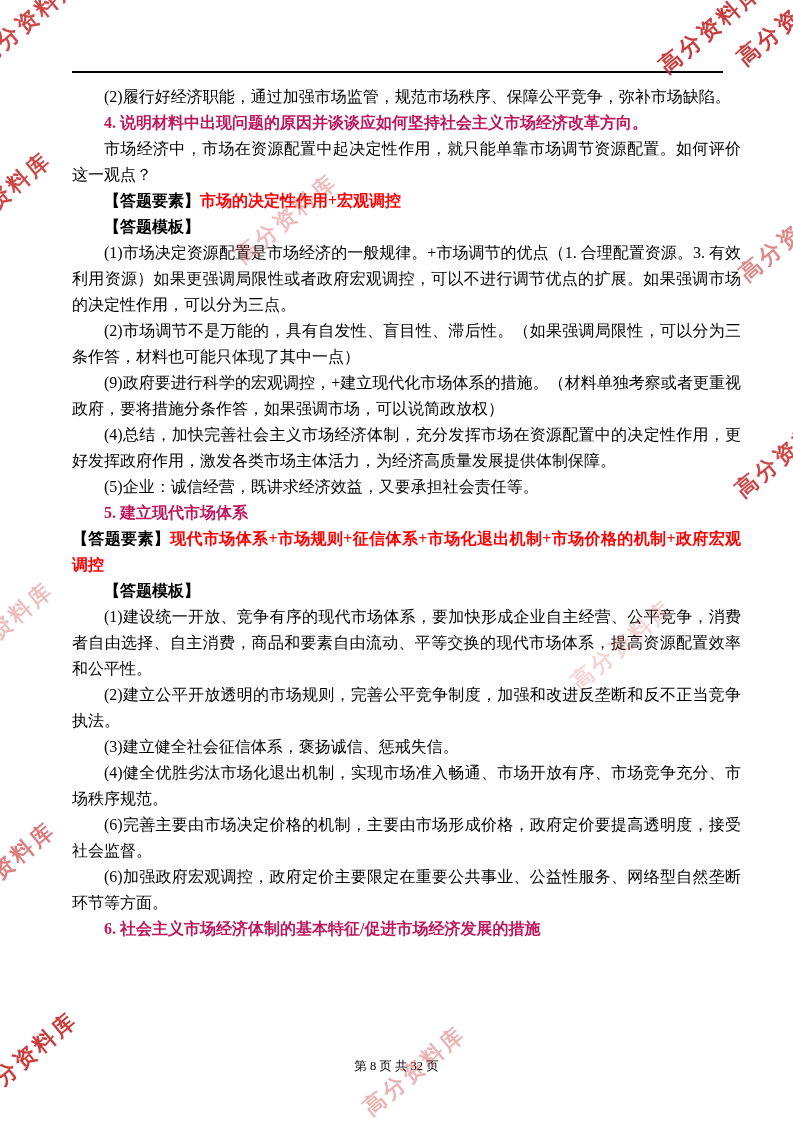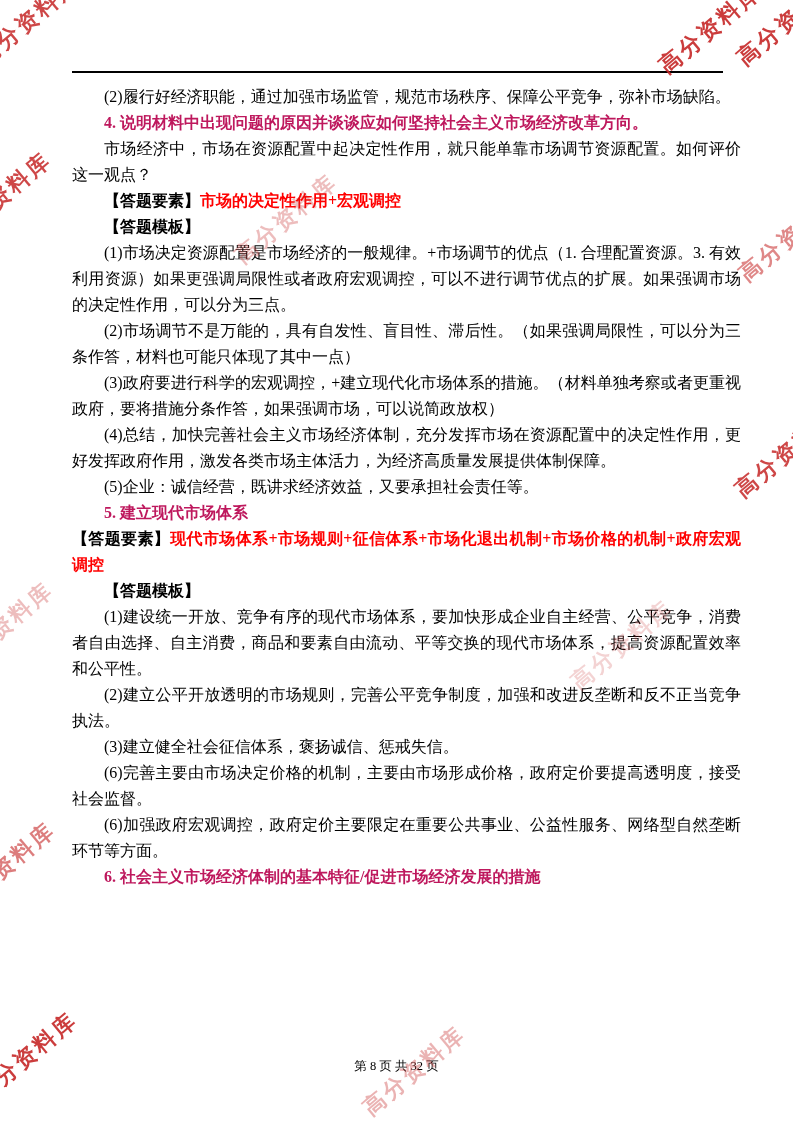--- a/index.html
+++ b/index.html
@@ -86,29 +86,30 @@
     </div>
   <div class="header-rule"></div>
   <div class="content" id="content">
       <p class="para body">(2)履行好经济职能，通过加强市场监管，规范市场秩序、保障公平竞争，弥补市场缺陷。</p>
       <p class="para heading">4.  说明材料中出现问题的原因并谈谈应如何坚持社会主义市场经济改革方向。</p>
       <p class="para body">市场经济中，市场在资源配置中起决定性作用，就只能单靠市场调节资源配置。如何评价这一观点？</p>
       <p class="para elements"><span class="label-bold">【答题要素】</span><span class="red-bold">市场的决定性作用+宏观调控</span></p>
       <p class="para label"><span class="label-bold">【答题模板】</span></p>
       <p class="para body">(1)市场决定资源配置是市场经济的一般规律。+市场调节的优点（1. 合理配置资源。3. 有效利用资源）如果更强调局限性或者政府宏观调控，可以不进行调节优点的扩展。如果强调市场的决定性作用，可以分为三点。</p>
       <p class="para body">(2)市场调节不是万能的，具有自发性、盲目性、滞后性。（如果强调局限性，可以分为三条作答，材料也可能只体现了其中一点）</p>
-      <p class="para body">(3)政府要进行科学的宏观调控，+建立现代化市场体系的措施。（材料单独考察或者更重视政府，要将措施分条作答，如果强调市场，可以说简政放权）</p>
+      <p class="para body">(9)政府要进行科学的宏观调控，+建立现代化市场体系的措施。（材料单独考察或者更重视政府，要将措施分条作答，如果强调市场，可以说简政放权）</p>
       <p class="para body">(4)总结，加快完善社会主义市场经济体制，充分发挥市场在资源配置中的决定性作用，更好发挥政府作用，激发各类市场主体活力，为经济高质量发展提供体制保障。</p>
       <p class="para body">(5)企业：诚信经营，既讲求经济效益，又要承担社会责任等。</p>
       <p class="para heading">5.  建立现代市场体系</p>
       <p class="para elements no-indent"><span class="label-bold">【答题要素】</span><span class="red-bold">现代市场体系+市场规则+征信体系+市场化退出机制+市场价格的机制+政府宏观调控</span></p>
       <p class="para label"><span class="label-bold">【答题模板】</span></p>
       <p class="para body">(1)建设统一开放、竞争有序的现代市场体系，要加快形成企业自主经营、公平竞争，消费者自由选择、自主消费，商品和要素自由流动、平等交换的现代市场体系，提高资源配置效率和公平性。</p>
       <p class="para body">(2)建立公平开放透明的市场规则，完善公平竞争制度，加强和改进反垄断和反不正当竞争执法。</p>
       <p class="para body">(3)建立健全社会征信体系，褒扬诚信、惩戒失信。</p>
+      <p class="para body">(4)健全优胜劣汰市场化退出机制，实现市场准入畅通、市场开放有序、市场竞争充分、市场秩序规范。</p>
       <p class="para body">(6)完善主要由市场决定价格的机制，主要由市场形成价格，政府定价要提高透明度，接受社会监督。</p>
       <p class="para body">(6)加强政府宏观调控，政府定价主要限定在重要公共事业、公益性服务、网络型自然垄断环节等方面。</p>
       <p class="para heading">6.  社会主义市场经济体制的基本特征/促进市场经济发展的措施</p>
     </div>
   <div class="footer">
     <span>第 8 页 共 32 页</span>
   </div>
 </div>
 
 </body></html>

